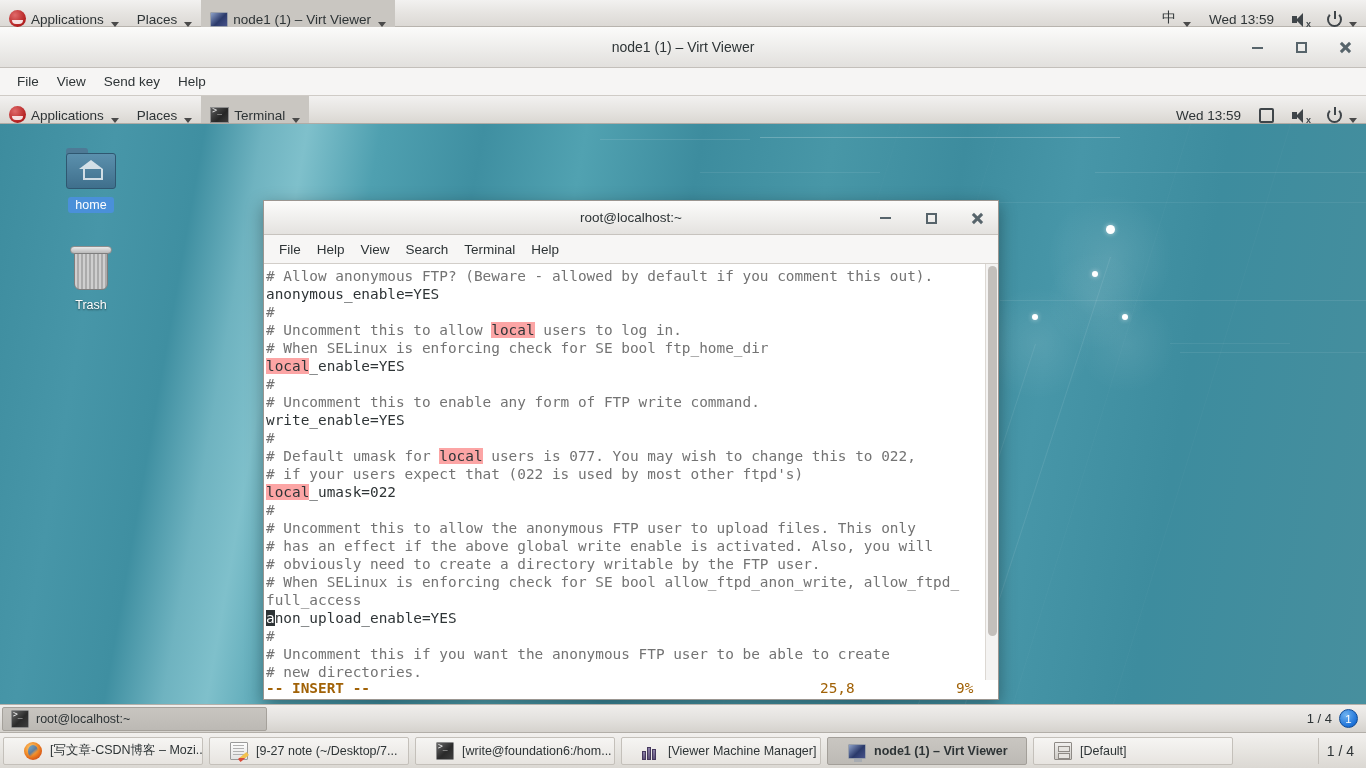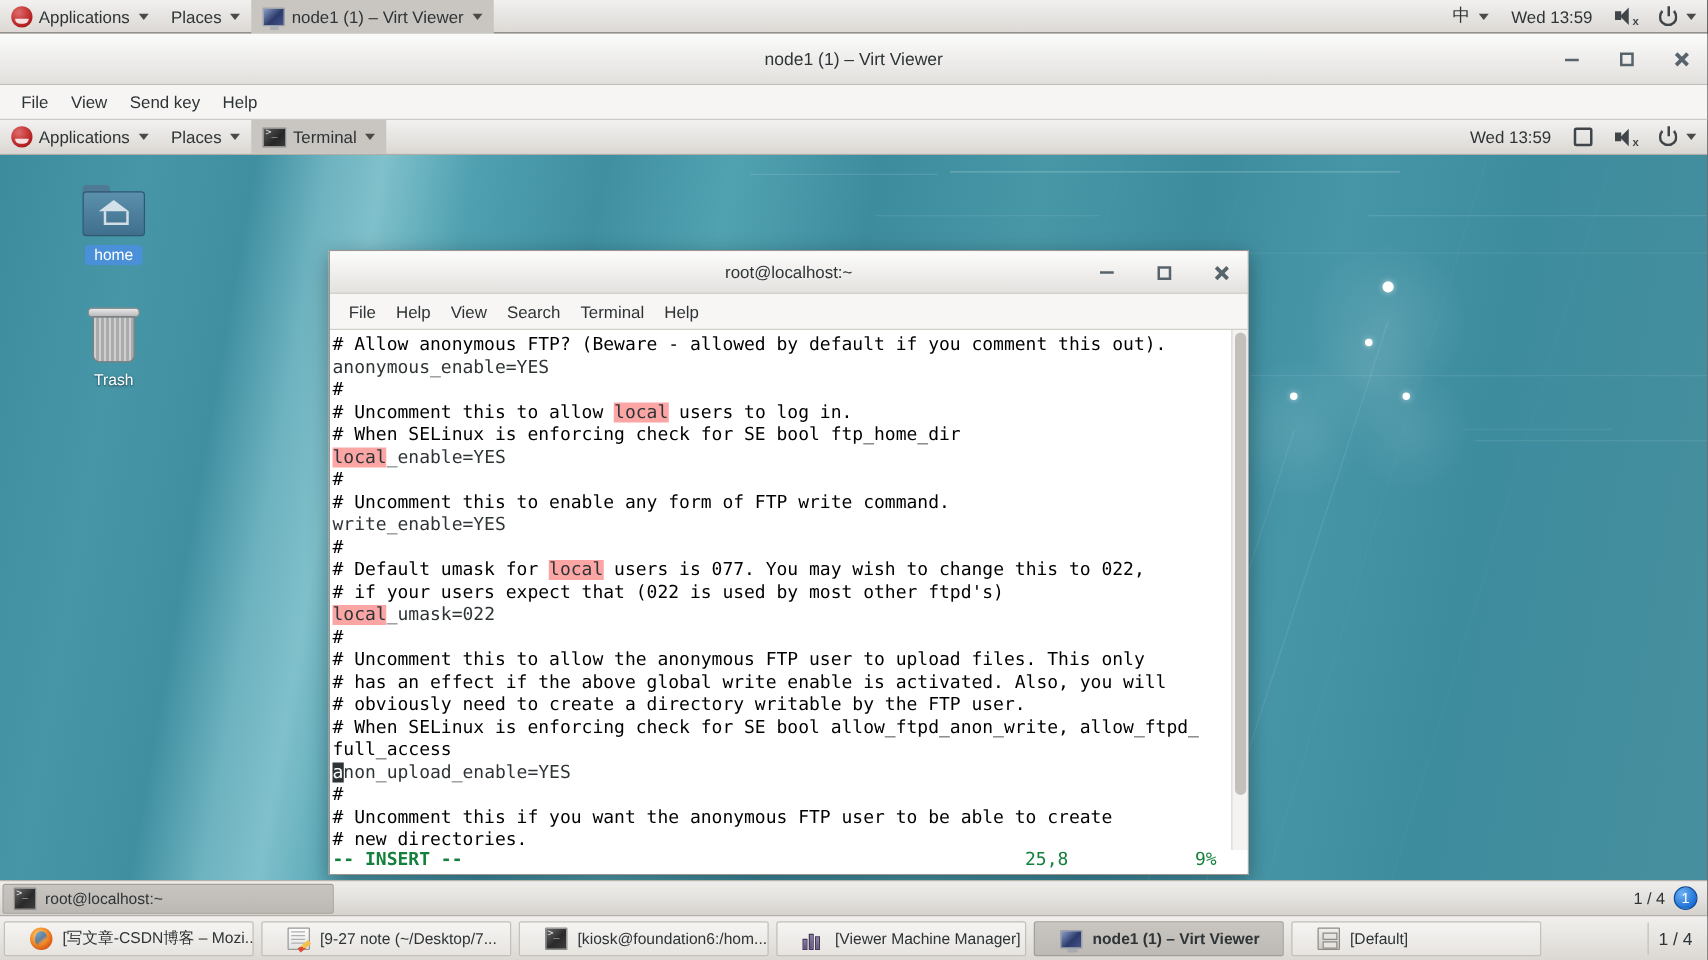--- a/index.html
+++ b/index.html
@@ -13,21 +13,21 @@
 
   
   .host-panel {
     position: absolute; left: 0; top: 0; width: 1366px; height: 27px;
     background: linear-gradient(to bottom, #f2f1f0 0%, #e6e4e1 50%, #dcd9d5 100%);
     border-bottom: 1px solid #b8b4ae;
     display: flex; align-items: center;
     font-size: 13.5px; color: #2e3436;
   }
   .panel-item {
-    display: flex; align-items: center; gap: 5px;
+    display: flex; align-items: flex-end; gap: 5px;
     height: 27px; padding: 0 9px; cursor: default;
     white-space: nowrap;
   }
   .panel-item.active { background: #c9c6c1; }
   .arrow-dn {
     width: 0; height: 0; border-left: 4px solid transparent;
     border-right: 4px solid transparent; border-top: 5px solid #4a4a4a;
     margin-left: 2px;
   }
   .rh-logo {
@@ -238,35 +238,35 @@
     flex: 1; position: relative; background:#ffffff; overflow: hidden;
     display:flex;
   }
   .term-text {
     flex: 1;
     font-family: "DejaVu Sans Mono", monospace;
     font-size: 14.4px; line-height: 18px;
     padding: 3px 2px 0 2px; white-space: pre; color: #2e3436;
     overflow: hidden;
   }
-  .term-text .cmt { color: #000000; }
+  .term-text .cmt { color: #737373; }
   .term-text .hl  { background: #fca5a5; color: #2e3436; }
   .term-text .cur { background: #2e3436; color: #ffffff; }
   .term-scroll {
     width: 13px; flex: none; background: #f4f3f2; border-left:1px solid #dcd8d3;
     position: relative;
   }
   .term-scroll .thumb {
     position:absolute; left:2px; top:2px; width:9px; height: 370px;
     background:#c3bfbb; border-radius:5px;
   }
   .term-status {
     position:absolute; left:0; bottom:0; width:100%; height:19px;
     font-family:"DejaVu Sans Mono", monospace; font-size:14.4px;
-    color:#15803d; background:#ffffff;
+    color:#a16207; background:#ffffff;
   }
   .st-mode { position:absolute; left:2px; top:0; font-weight:bold; }
   .st-pos  { position:absolute; left:556px; top:0; }
   .st-pct  { position:absolute; left:692px; top:0; }
 
   
   .guest-taskbar {
     position: absolute; left: 0; bottom: 0; width: 1366px; height: 28px;
     background: linear-gradient(to bottom,#f0eeec 0%,#e4e2df 50%,#d5d2cd 100%);
     border-top: 1px solid #b5b1ab;
@@ -566,21 +566,21 @@
     <div class="htb-btn" style="width:200px;">
       <span class="ficon ff-icon"></span>
       <span>[写文章-CSDN博客 – Mozi...</span>
     </div>
     <div class="htb-btn" style="width:200px;">
       <span class="ficon note-icon"></span>
       <span>[9-27 note (~/Desktop/7...</span>
     </div>
     <div class="htb-btn" style="width:200px;">
       <span class="ficon termico"></span>
-      <span>[kiosk@foundation6:/hom...</span>
+      <span>[write@foundation6:/hom...</span>
     </div>
     <div class="htb-btn" style="width:200px;">
       <span class="ficon vmm-icon">
           <i style="height:9px"></i>
           <i style="height:13px"></i>
           <i style="height:11px"></i>
         </span>
       <span>[Viewer Machine Manager]</span>
     </div>
     <div class="htb-btn active" style="width:200px;">

